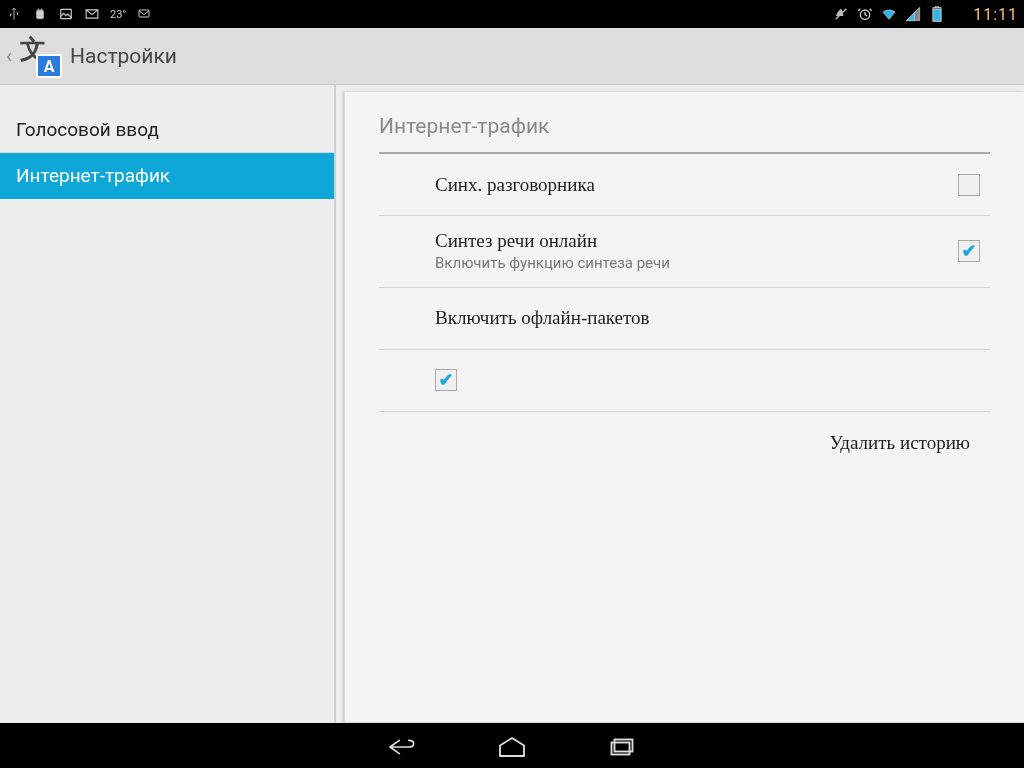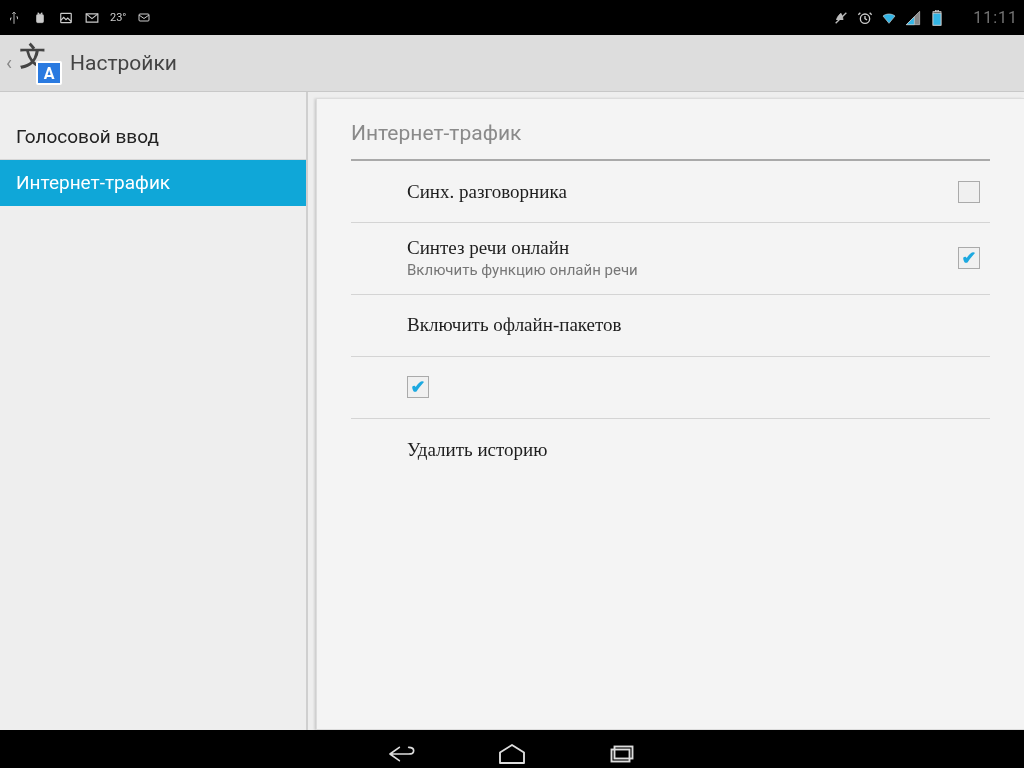--- a/index.html
+++ b/index.html
@@ -1,31 +1,31 @@
 <!DOCTYPE html>
 <html><head>
 <meta charset="utf-8">
 <style>
   * { margin: 0; padding: 0; box-sizing: border-box; font-family: Roboto, "Helvetica Neue", Arial, sans-serif; }
   html, body { width: 1024px; height: 768px; overflow: hidden; background: #000; }
 
   
   .status-bar {
-    height: 35px;
+    height: 28px;
     background: #000;
     color: #ccc;
     display: flex;
     align-items: center;
     padding: 0 6px;
     font-size: 13px;
   }
   .status-left { display: flex; align-items: center; gap: 10px; }
   .status-right { margin-left: auto; display: flex; align-items: center; gap: 8px; }
   .status-icon { width: 16px; height: 16px; display: inline-flex; align-items: center; justify-content: center; }
-  .clock { color: #737373; font-size: 16px; letter-spacing: 1px; margin-left: 20px;}
+  .clock { color: #fdba74; font-size: 16px; letter-spacing: 1px; margin-left: 20px;}
   .temp { font-size: 11px; color: #ccc; }
 
   
   .action-bar {
     height: 57px;
     background: #dddddd;
     display: flex;
     align-items: center;
     padding-left: 6px;
     border-bottom: 1px solid #c8c8c8;
@@ -45,21 +45,21 @@
   }
   .action-title { font-size: 21px; color: #444; }
 
   
   .body {
     display: flex;
     height: calc(768px - 25px - 57px - 48px);
     background: #eeeeee;
   }
   .sidebar {
-    width: 308px;
+    width: 336px;
     background: #eeeeee;
     border-right: 2px solid #cfcfcf;
     display: flex; flex-direction: column;
   }
   .sidebar .gap { height: 22px; }
   .side-item {
     height: 46px;
     display: flex; align-items: center;
     padding-left: 16px;
     font-size: 19px;
@@ -88,21 +88,21 @@
     color: #8a8a8a; font-size: 21px; padding-bottom: 14px;
     border-bottom: 2px solid #a9a9a9;
   }
   .row {
     display: flex; align-items: center;
     border-bottom: 1px solid #d4d4d4;
     padding: 14px 4px 14px 56px;
     min-height: 62px;
     cursor: pointer;
   }
-  .row:last-child { border-bottom: none; }
+  .row:last-child { border-bottom: none; text-align: right; }
   .row .texts { flex: 1; padding-right: 16px; }
   .row .title { font-size: 19px; color: #1e1e1e; font-family: Liberation Serif, serif; }
   .row .sub { font-size: 15px; color: #777; margin-top: 2px; line-height: 1.25; }
   .chk {
     width: 22px; height: 22px; border: 1px solid #aaa; background: #f0f0f0;
     display: flex; align-items: center; justify-content: center;
     margin-right: 6px;
   }
   .chk.on::after {
     content: "✔"; color: #1da9e0; font-size: 18px; font-weight: bold;
@@ -220,21 +220,21 @@
         <div class="row">
           <div class="texts">
             <div class="title">Синх. разговорника</div>
           </div>
           <div class="chk"></div>
         </div>
 
         <div class="row">
           <div class="texts">
             <div class="title">Синтез речи онлайн</div>
-            <div class="sub">Включить функцию онлайн речи</div>
+            <div class="sub">Включить функцию синтеза речи</div>
           </div>
           <div class="chk on"></div>
         </div>
 
         <div class="row">
           <div class="texts">
             <div class="title">Включить офлайн-пакетов</div>
           </div>
         </div>
 

